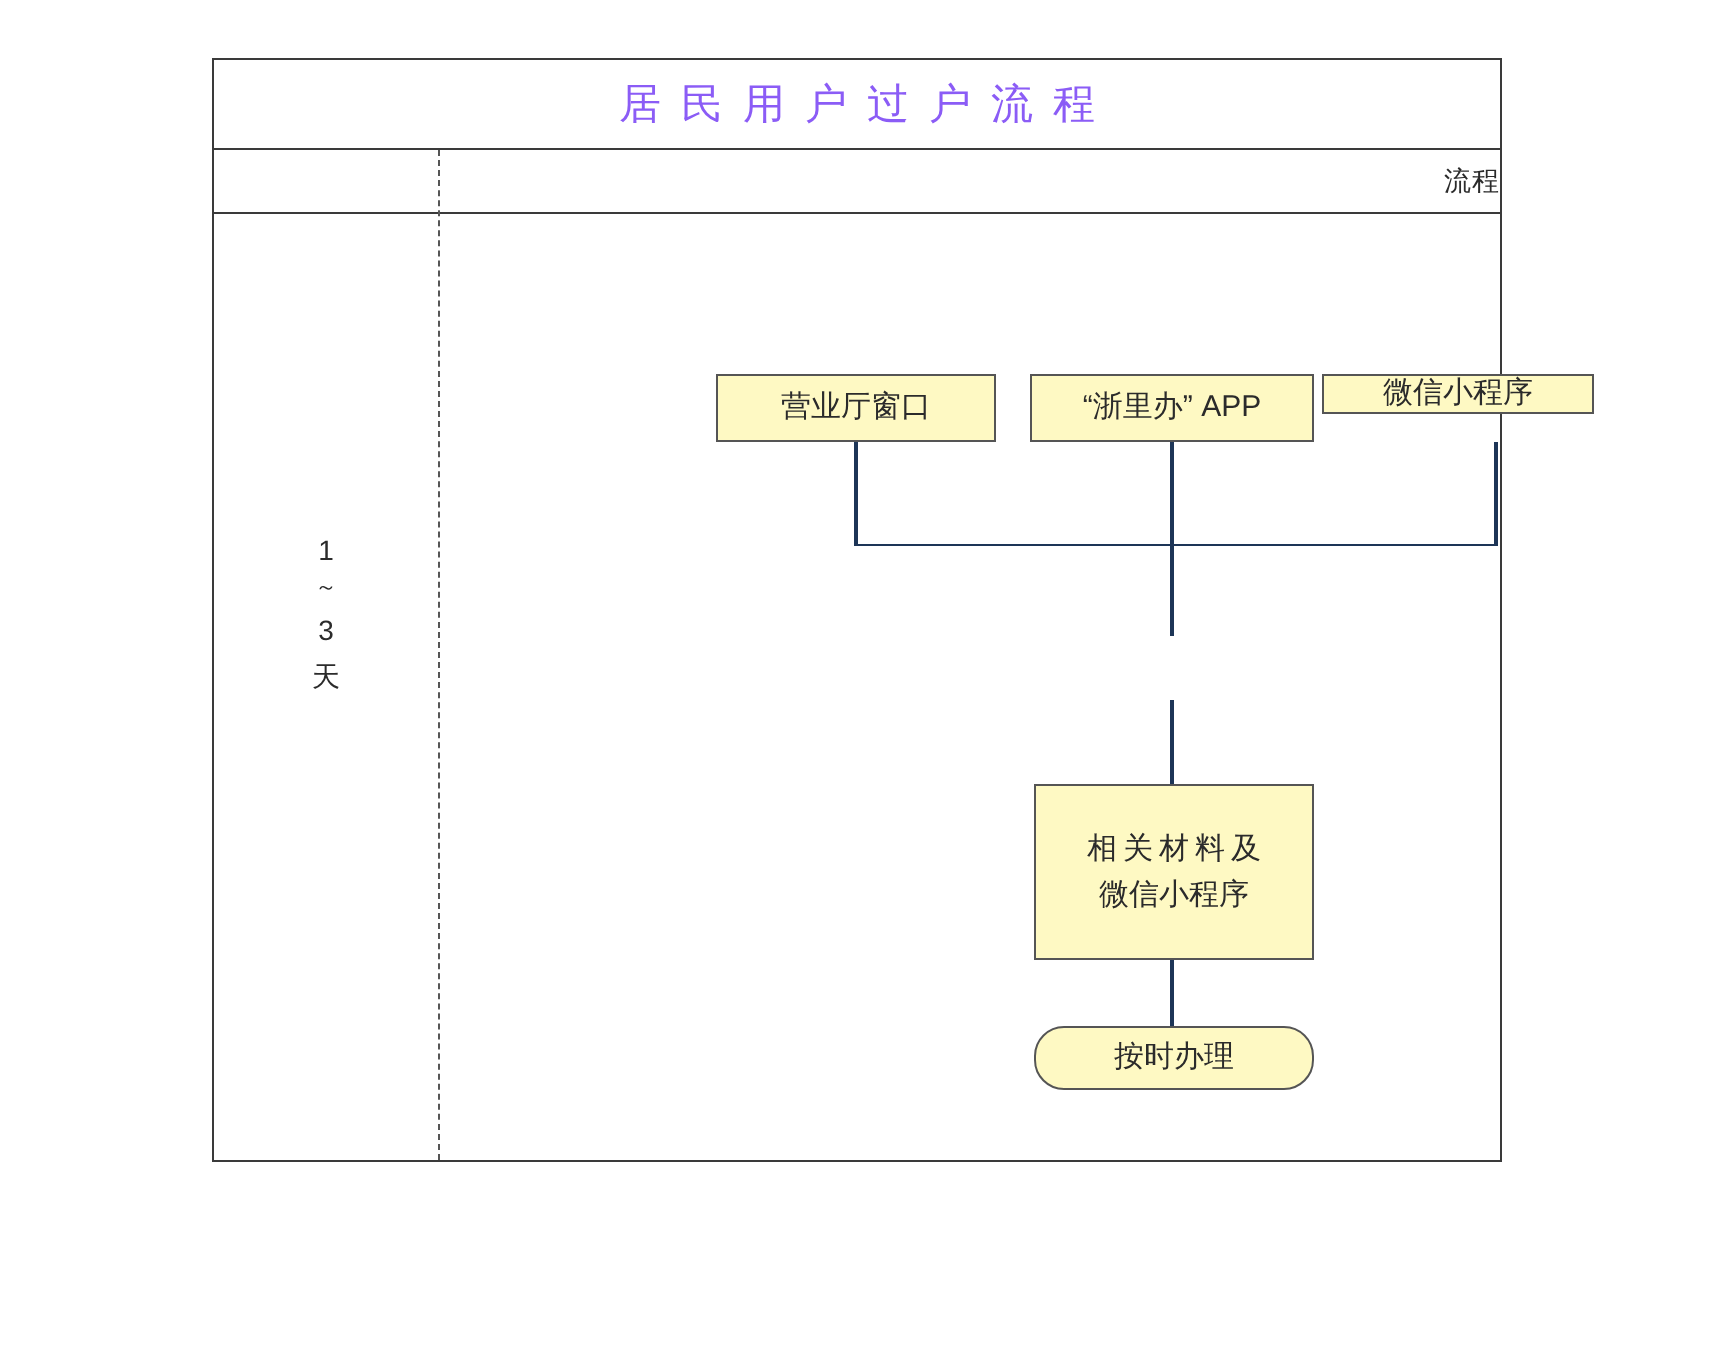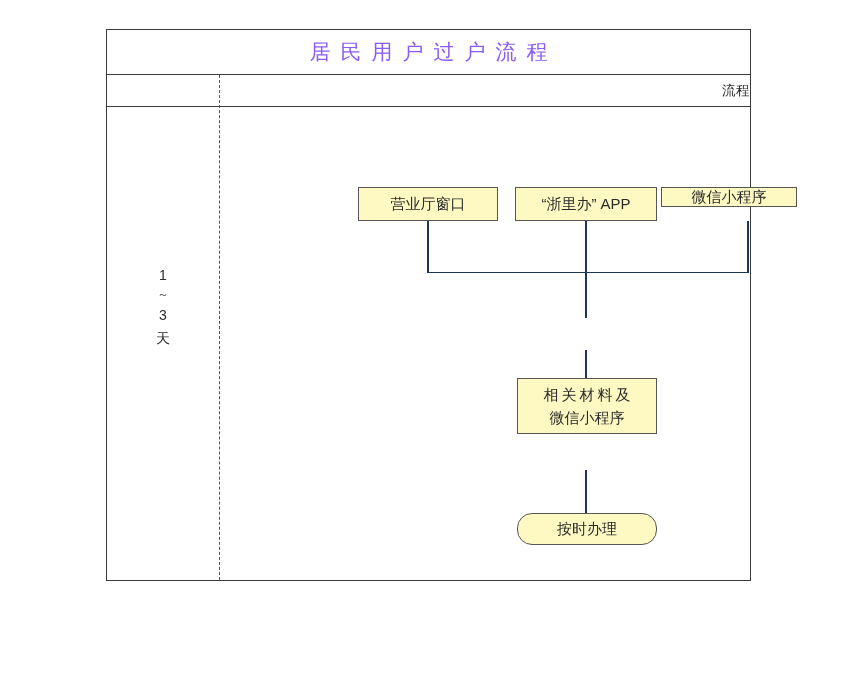--- a/index.html
+++ b/index.html
@@ -167,21 +167,21 @@
     white-space: nowrap;
     line-height: 1.55;
   }
 
   
   .node-channel-hall  { left: 139px; top: 80px;  width: 140px; height: 34px; }
   .node-channel-app   { left: 296px; top: 80px;  width: 142px; height: 34px; }
   .node-channel-mini  { left: 442px; top: 80px;  width: 136px; height: 20px; }
 
   .node-accept        { left: 298px; top: 211px; width: 140px; height: 32px; }
-  .node-submit        { left: 298px; top: 271px; width: 140px; height: 56px; }
+  .node-submit        { left: 298px; top: 285px; width: 140px; height: 88px; }
   .node-handle        { left: 298px; top: 406px; width: 140px; height: 32px; border-radius: 15px; }
 
   .node-submit .node-line.spaced {
     letter-spacing: 3px;
     text-indent: 3px;
   }
 
   
   .conn {
     position: absolute;

